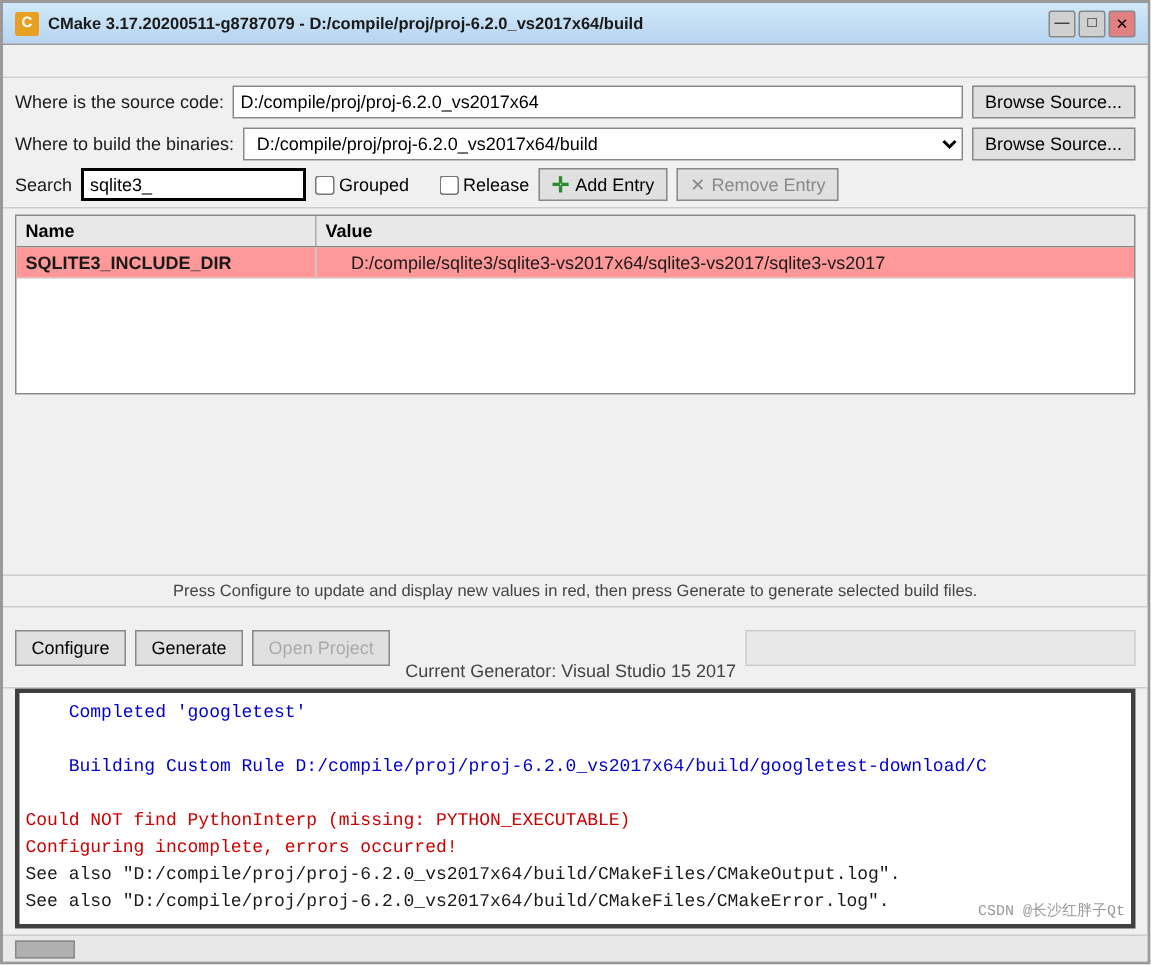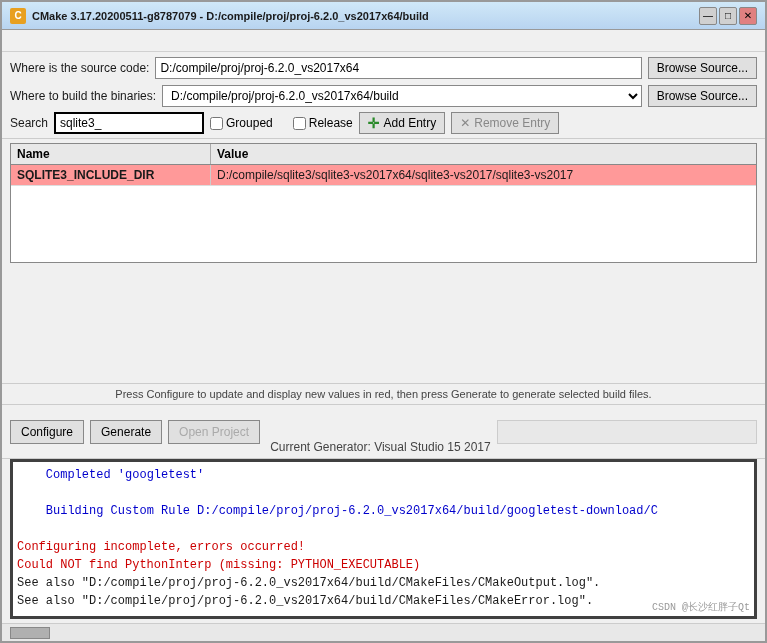--- a/index.html
+++ b/index.html
@@ -222,20 +222,21 @@
       color: #1a1a1a;
     }
     .td-value {
       flex: 1;
       padding: 3px 6px;
       font-size: 12px;
       color: #1a1a1a;
       overflow: hidden;
       text-overflow: ellipsis;
       white-space: nowrap;
+      margin-left: 17px;
     }
     .spacer-area {
       flex: 1;
       background: #f0f0f0;
     }
     .status-bar-area {
       padding: 4px 12px;
       font-size: 11px;
       color: #444;
       text-align: center;
@@ -421,22 +422,22 @@
       <button class="action-btn disabled">Open Project</button>
       <span class="generator-text">Current Generator: Visual Studio 15 2017</span>
       <div class="progress-bar-area"></div>
     </div>
 
     <div class="output-area">
       <div class="output-line completed">    Completed 'googletest'</div>
       <div class="output-line normal">&nbsp;</div>
       <div class="output-line building">    Building Custom Rule D:/compile/proj/proj-6.2.0_vs2017x64/build/googletest-download/C</div>
       <div class="output-line normal">&nbsp;</div>
+      <div class="output-line error">Could NOT find PythonInterp (missing: PYTHON_EXECUTABLE)</div>
       <div class="output-line error">Configuring incomplete, errors occurred!</div>
-      <div class="output-line error">Could NOT find PythonInterp (missing: PYTHON_EXECUTABLE)</div>
       <div class="output-line normal">See also "D:/compile/proj/proj-6.2.0_vs2017x64/build/CMakeFiles/CMakeOutput.log".</div>
       <div class="output-line normal">See also "D:/compile/proj/proj-6.2.0_vs2017x64/build/CMakeFiles/CMakeError.log".</div>
       <div class="watermark">CSDN @长沙红胖子Qt</div>
     </div>
 
     <div class="bottom-bar">
       <div class="scrollbar-h">
         <div class="h-thumb"></div>
       </div>
     </div>

